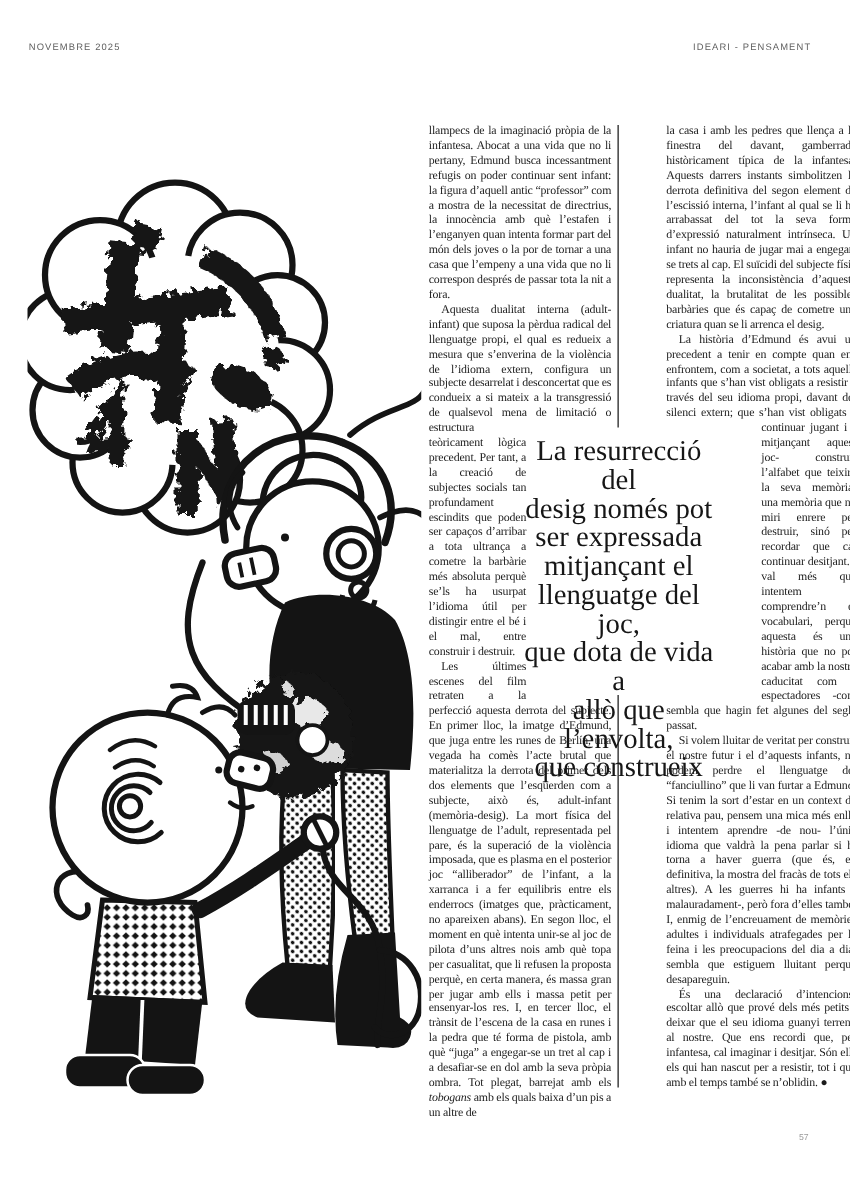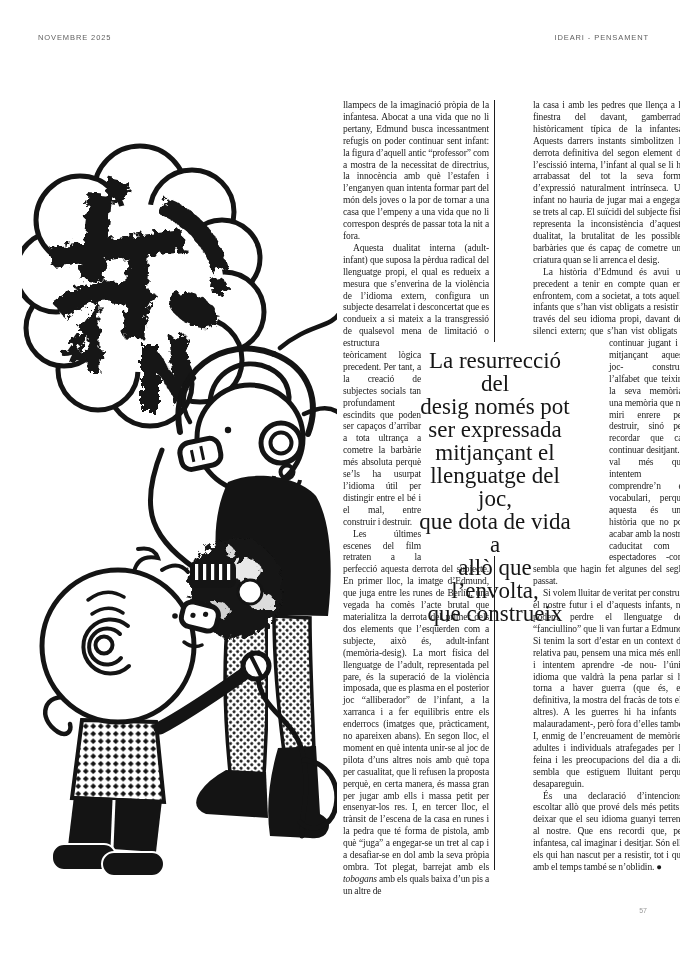--- a/index.html
+++ b/index.html
@@ -1,21 +1,21 @@
 <!DOCTYPE html>
 <html lang="ca"><head>
 <meta charset="utf-8">
 <style>
   html,body{margin:0;padding:0;}
   body{
     width:680px;height:957px;position:relative;background:#ffffff;
     font-family:"Liberation Serif", serif;color:#1b1b1b;overflow:hidden;
   }
   .page-header{
-    position:absolute;left:38px;right:31px;top:33px;
+    position:absolute;left:23px;right:31px;top:33px;
     display:flex;justify-content:space-between;
     font-family:"Liberation Sans", sans-serif;
     font-size:7.5px;letter-spacing:0.9px;color:#5f5f5f;
   }
   .illustration{position:absolute;left:22px;top:100px;width:315px;height:810px;}
   .col{
     position:absolute;top:100px;
     font-size:9.5px;line-height:11.9px;text-align:justify;
     letter-spacing:-0.12px;word-spacing:-0.2px;
   }

